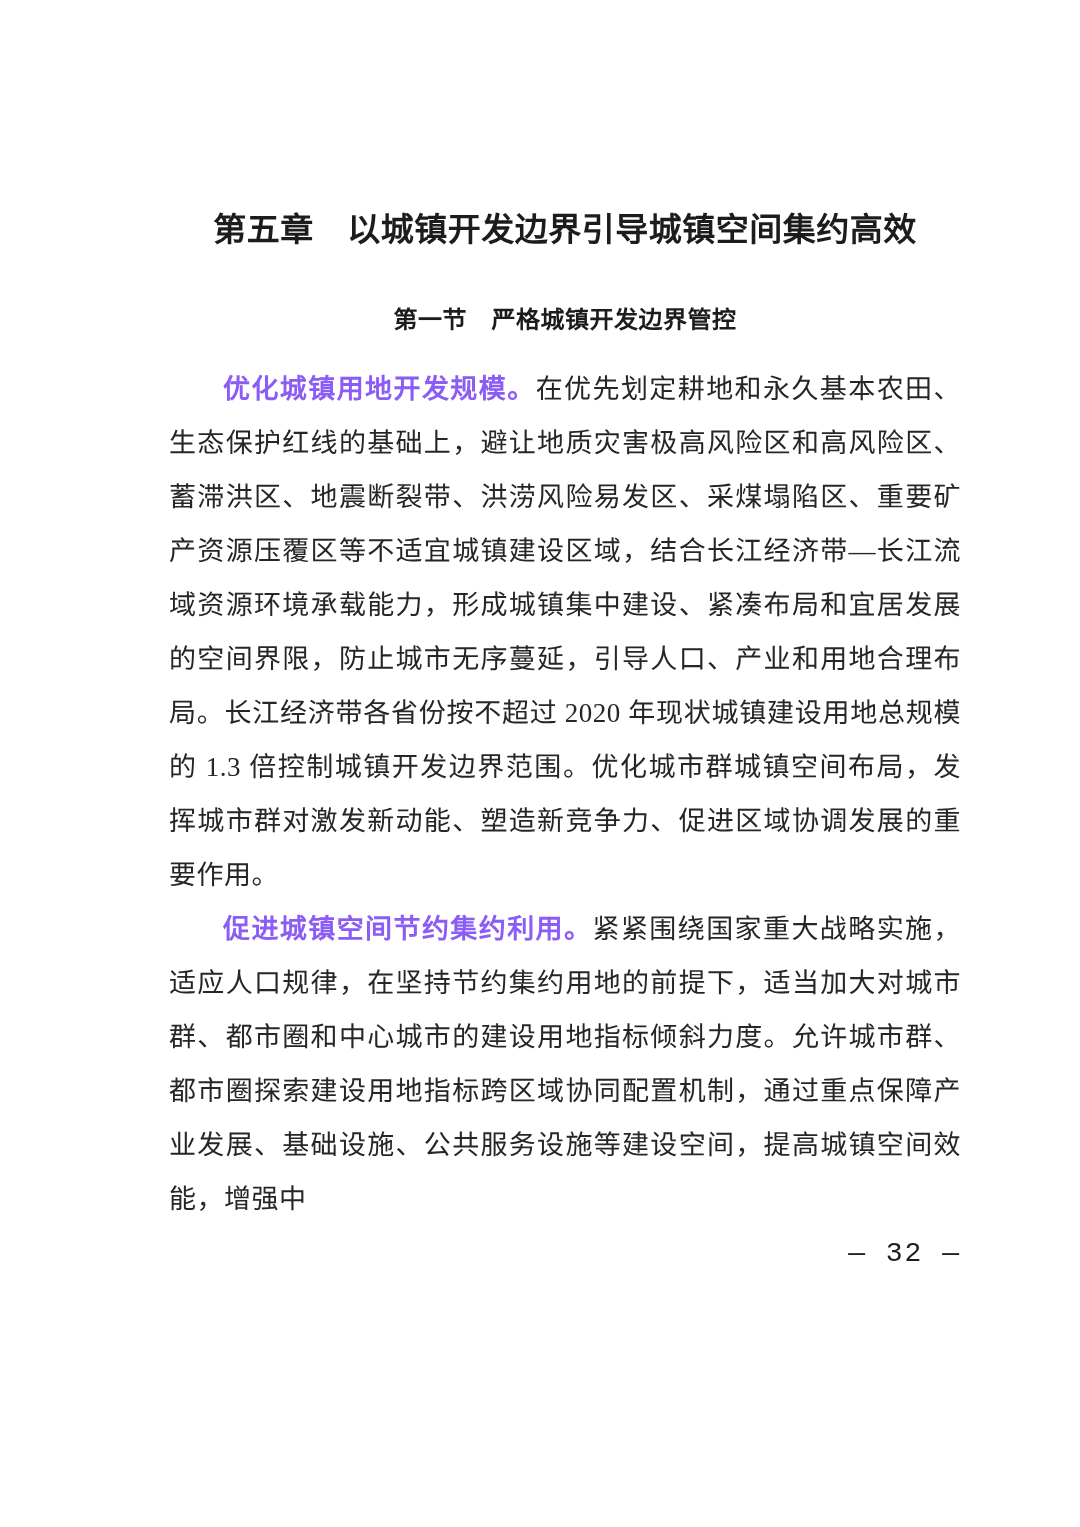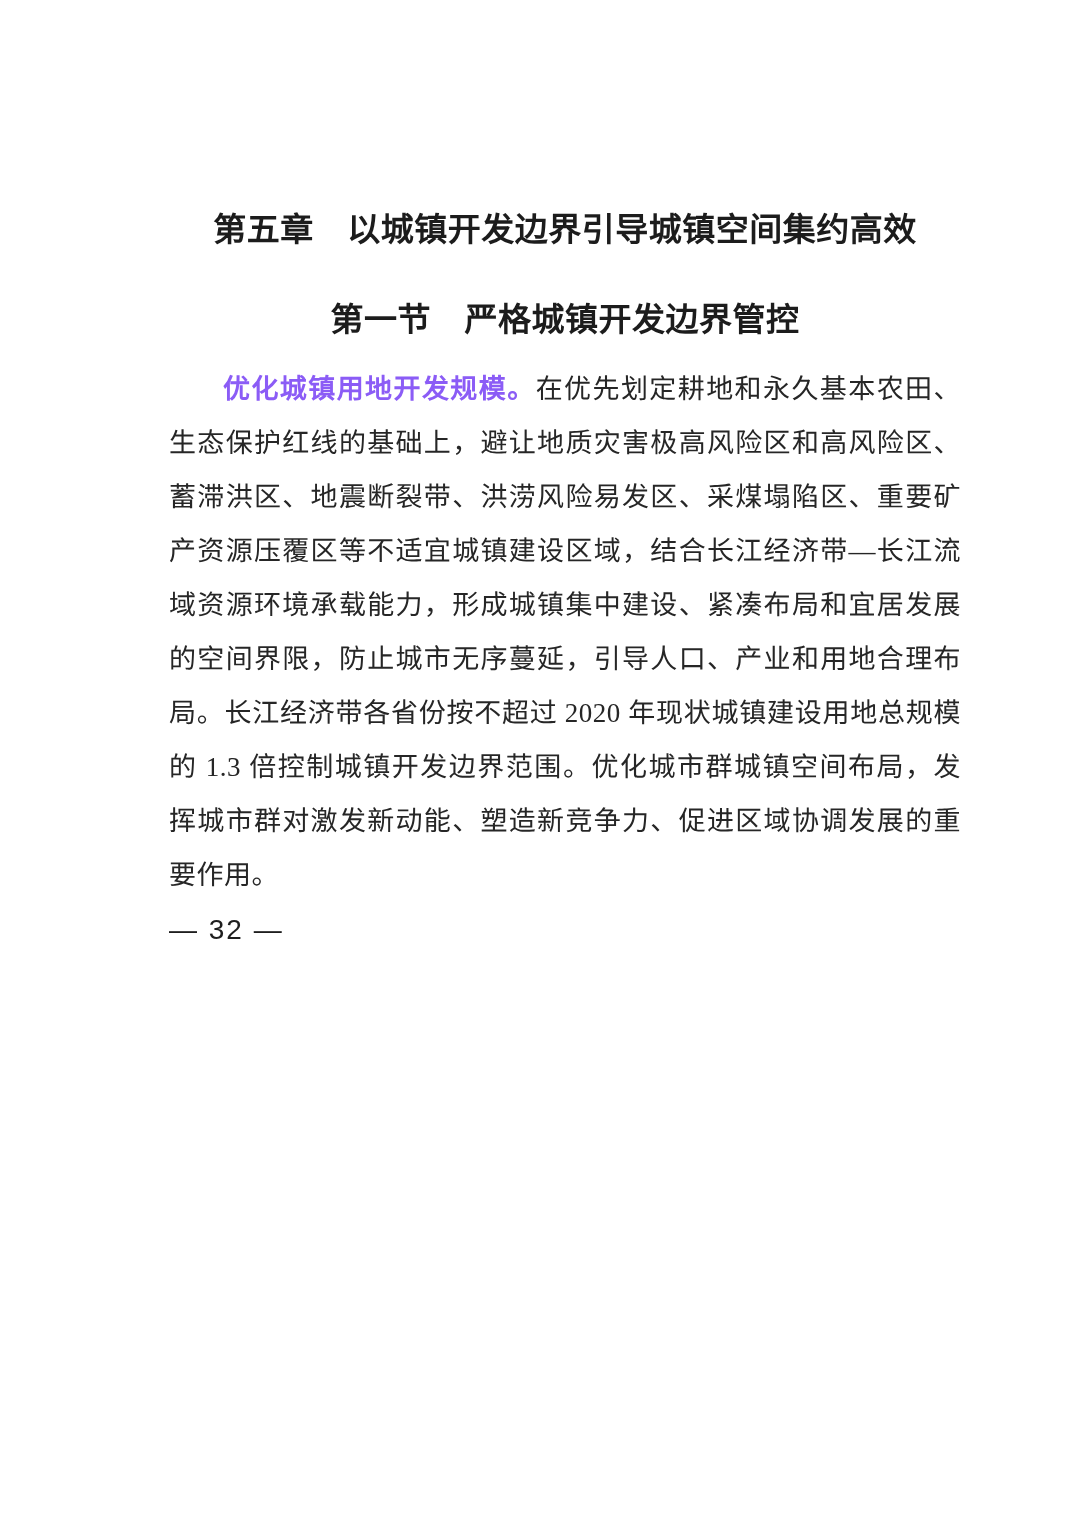--- a/index.html
+++ b/index.html
@@ -47,49 +47,50 @@
   }
   .para .lead {
     font-weight: 700;
     color: #8b5cf6;
   }
   .section-heading {
     margin: 16px 0 20px 0;
     text-align: center;
     font-family: "Liberation Sans", "DejaVu Sans", sans-serif;
     font-weight: 700;
-    font-size: 33px;
+    font-size: 24px;
     line-height: 44px;
     color: #1c1c1c;
     letter-spacing: 0.5px;
     white-space: nowrap;
   }
   .page-footer {
     margin-top: 8px;
-    font-family: Liberation Sans, sans-serif;
+    font-family: Liberation Mono, monospace;
     font-size: 28px;
     line-height: 40px;
     color: #1e1e1e;
-    text-align: left;
+    text-align: right;
     letter-spacing: 2px;
   }
 </style>
 </head>
 <body>
 
 <div class="page">
   <div class="content">
 
     <h1 class="chapter-title">第五章　以城镇开发边界引导城镇空间集约高效</h1>
 
     <div class="body-text">
 
 
       <h2 class="section-heading">第一节　严格城镇开发边界管控</h2>
 
       <p class="para"><span class="lead">优化城镇用地开发规模。</span><span>在优先划定耕地和永久基本农田、生态保护红线的基础上，避让地质灾害极高风险区和高风险区、蓄滞洪区、地震断裂带、洪涝风险易发区、采煤塌陷区、重要矿产资源压覆区等不适宜城镇建设区域，结合长江经济带—长江流域资源环境承载能力，形成城镇集中建设、紧凑布局和宜居发展的空间界限，防止城市无序蔓延，引导人口、产业和用地合理布局。长江经济带各省份按不超过 2020 年现状城镇建设用地总规模的 1.3 倍控制城镇开发边界范围。优化城市群城镇空间布局，发挥城市群对激发新动能、塑造新竞争力、促进区域协调发展的重要作用。</span></p>
 
+      <p class="para"><span class="lead">促进城镇空间节约集约利用。</span><span>紧紧围绕国家重大战略实施，适应人口规律，在坚持节约集约用地的前提下，适当加大对城市群、都市圈和中心城市的建设用地指标倾斜力度。允许城市群、都市圈探索建设用地指标跨区域协同配置机制，通过重点保障产业发展、基础设施、公共服务设施等建设空间，提高城镇空间效能，增强中</span></p>
 
       <div class="page-footer">— 32 —</div>
 
     </div>
   </div>
 </div>
 
 </body></html>

